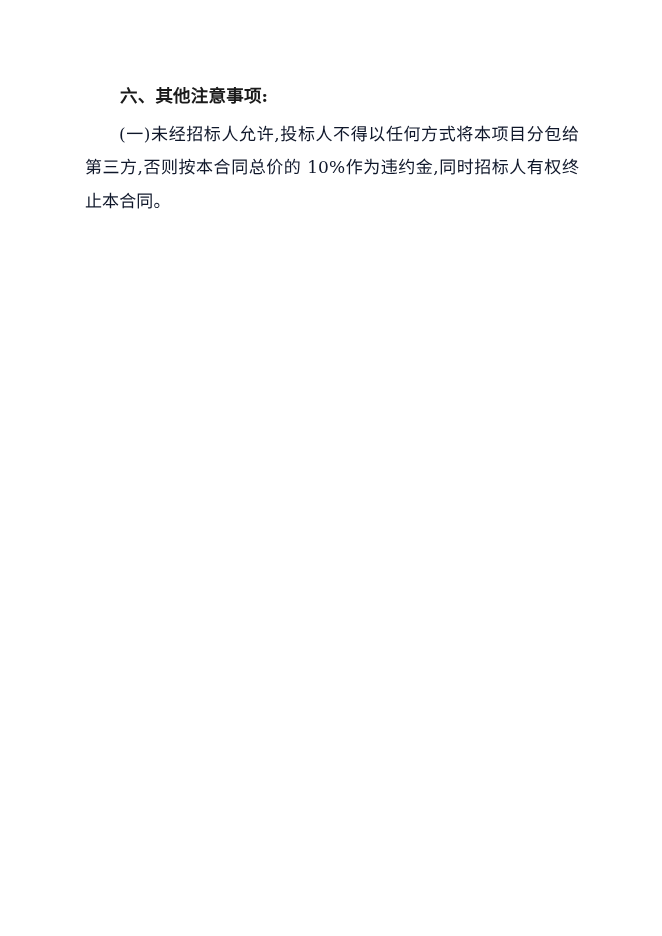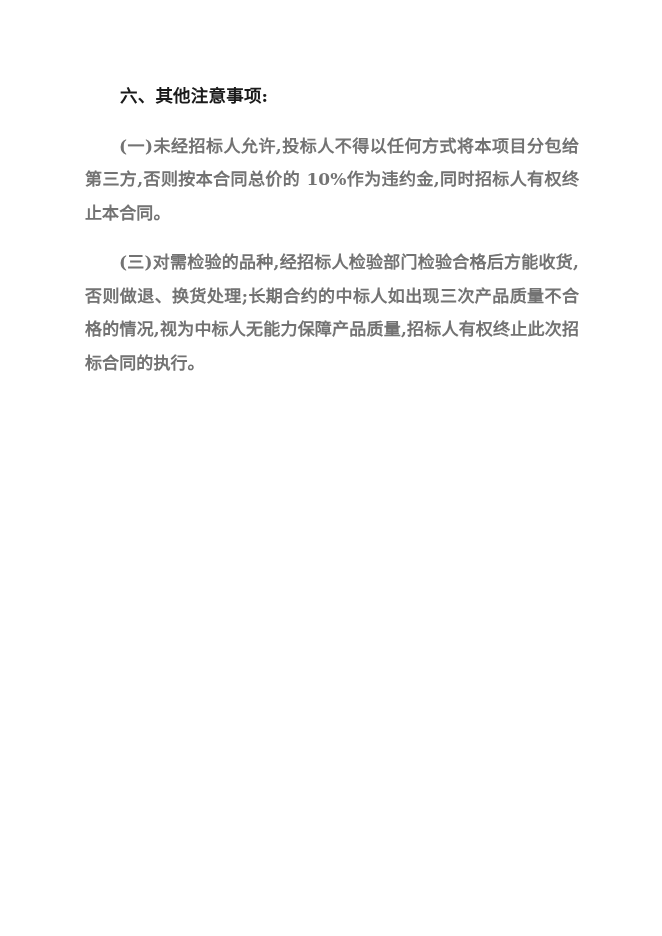--- a/index.html
+++ b/index.html
@@ -31,26 +31,26 @@
     font-size: 17.5px;
     line-height: 33.5px;
     color: #1a1a1a;
     text-indent: 2em;
     margin: 0 0 1px 0;
     letter-spacing: 0.2px;
   }
 
   .doc-para {
     font-family: "DejaVu Serif", "Liberation Serif", serif;
-    font-weight: bold;
+    font-weight: normal;
     font-size: 17px;
     line-height: 33.6px;
-    color: #737373;
+    color: #0f172a;
     text-indent: 2em;
-    margin: 16px 0 6px 0;
+    margin: 4px 0 6px 0;
     text-align: justify;
     text-justify: inter-character;
     letter-spacing: 0.1px;
     word-break: break-all;
   }
 
   .doc-para:last-child {
     margin-bottom: 0;
   }
 </style>
@@ -58,19 +58,18 @@
 <body>
 
 <div class="page">
   <div class="content">
 
     <p class="doc-heading">六、其他注意事项:</p>
 
     <p class="doc-para">(一)未经招标人允许,投标人不得以任何方式将本项目分包给第三方,否则按本合同总价的 10%作为违约金,同时招标人有权终止本合同。</p>
 
 
-    <p class="doc-para">(三)对需检验的品种,经招标人检验部门检验合格后方能收货,否则做退、换货处理;长期合约的中标人如出现三次产品质量不合格的情况,视为中标人无能力保障产品质量,招标人有权终止此次招标合同的执行。</p>
 
 
 
 
   </div>
 </div>
 
 </body></html>

